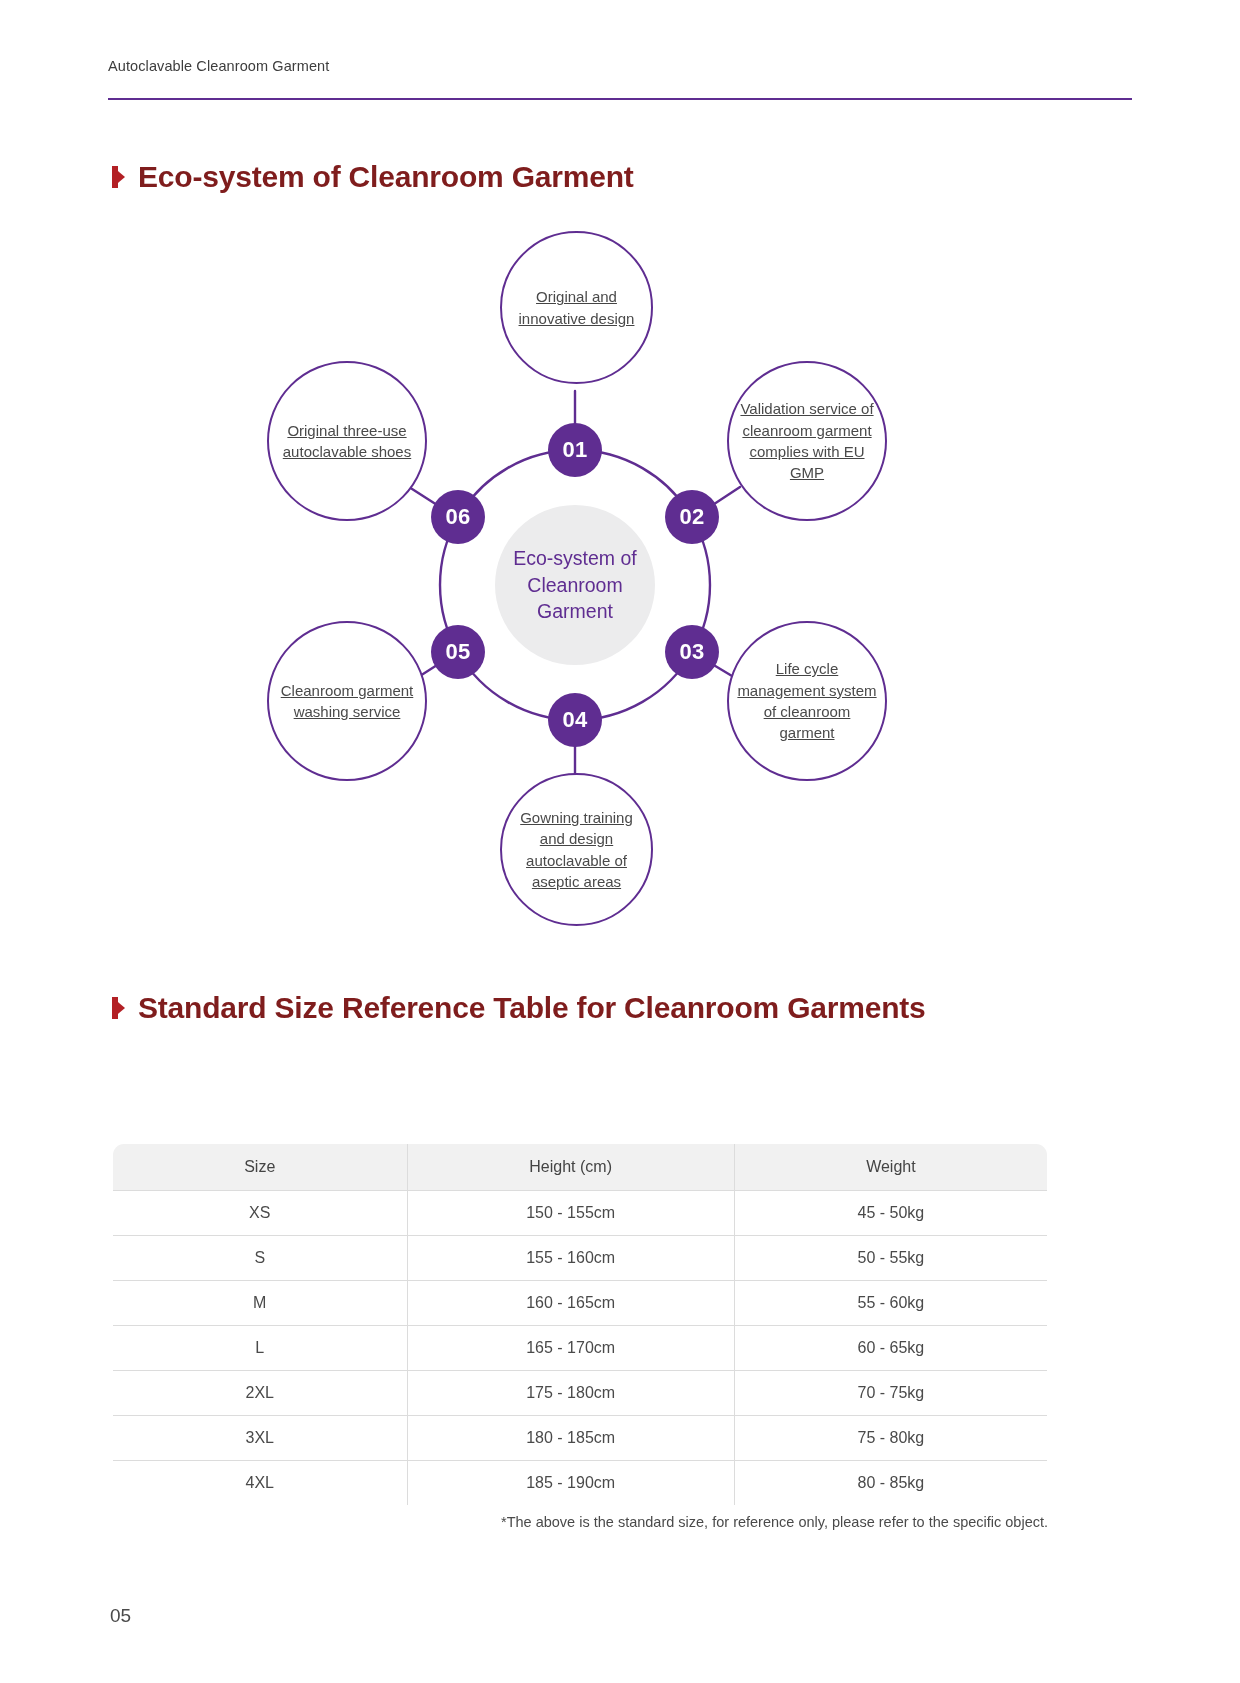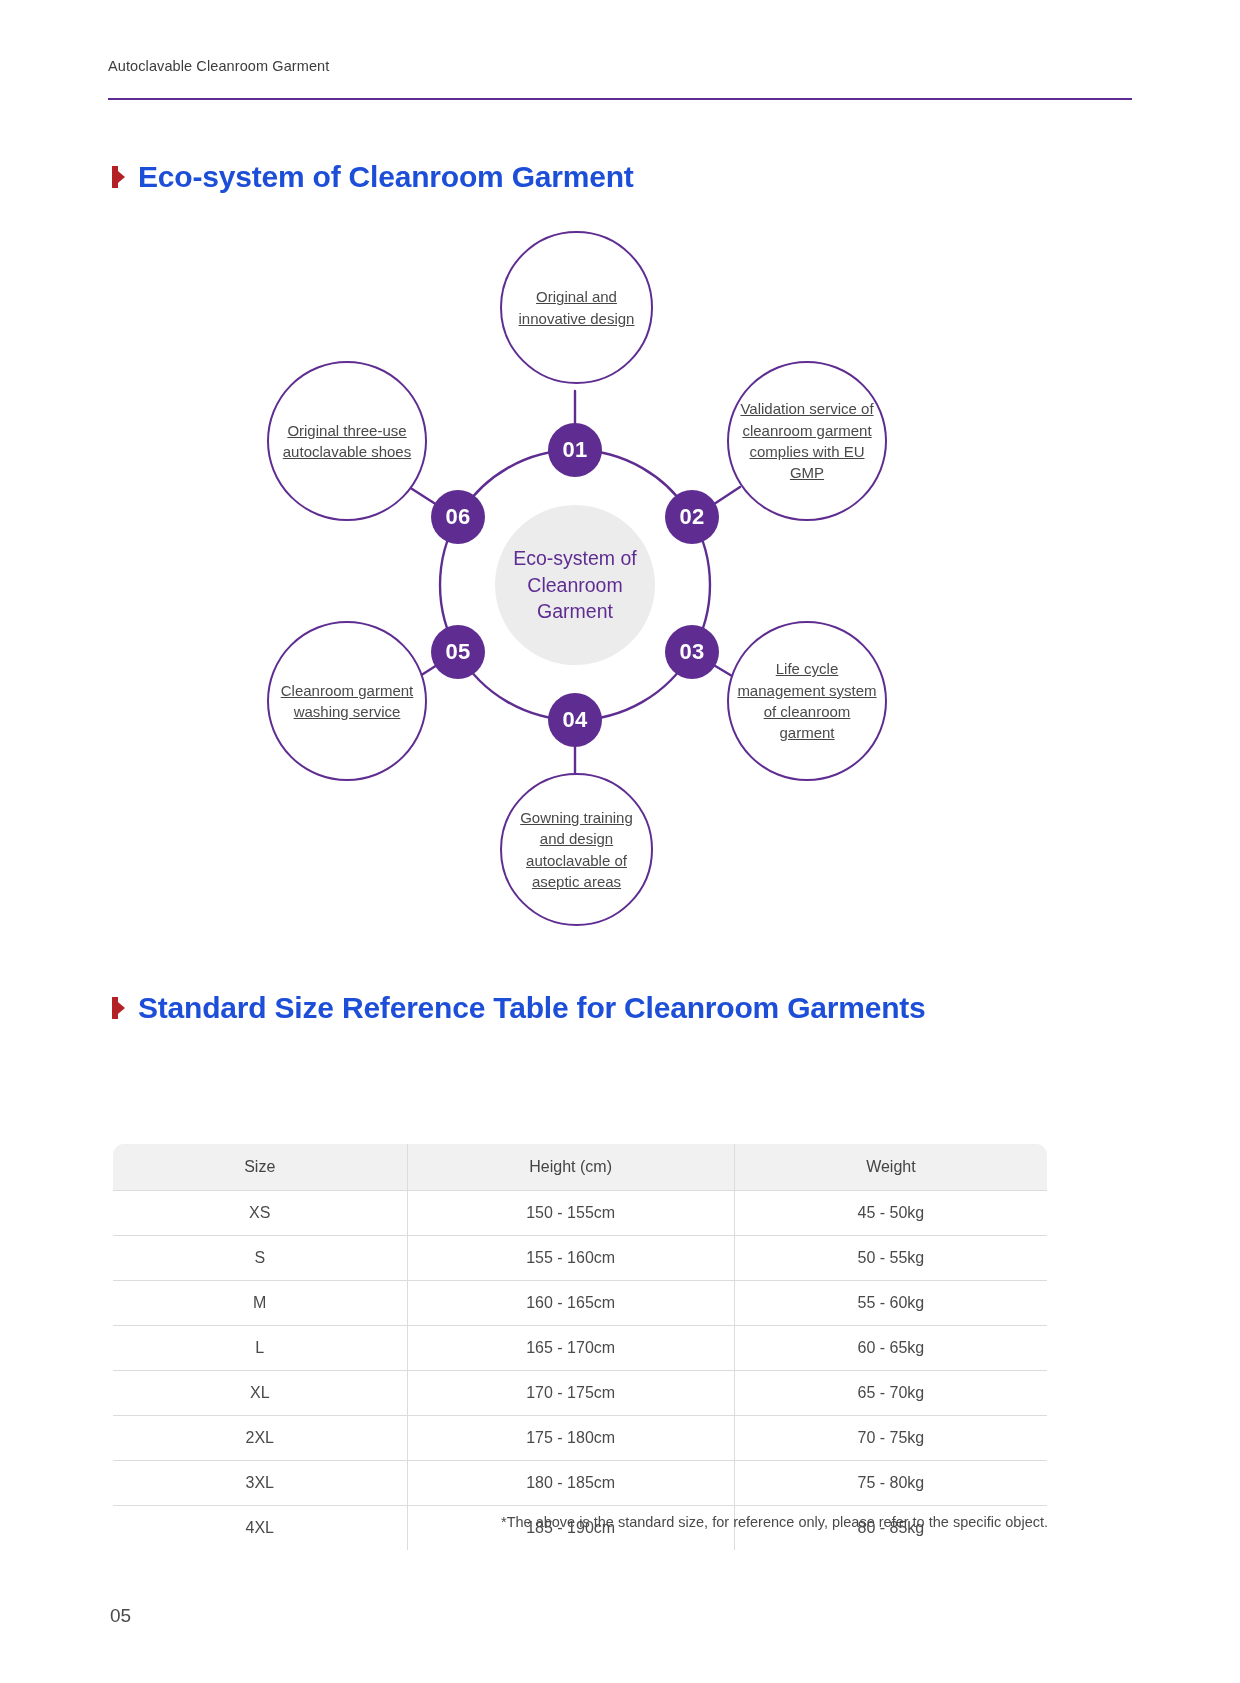--- a/index.html
+++ b/index.html
@@ -57,21 +57,21 @@
     position: absolute;
     left: -13px;
     top: -11px;
     width: 6px;
     height: 22px;
     background: #b32025;
   }
   .section-heading .heading-text {
     font-size: 30px;
     font-weight: bold;
-    color: #1d4ed8;
+    color: #7f1d1d;
     letter-spacing: -0.2px;
     white-space: nowrap;
   }
   #heading-eco { left: 112px; top: 160px; }
   #heading-table { left: 112px; top: 991px; }
 
   
   .diagram {
     position: absolute;
     left: 255px;
@@ -284,25 +284,20 @@
         <td>M</td>
         <td>160 - 165cm</td>
         <td>55 - 60kg</td>
       </tr>
       <tr>
         <td>L</td>
         <td>165 - 170cm</td>
         <td>60 - 65kg</td>
       </tr>
       <tr>
-        <td>XL</td>
-        <td>170 - 175cm</td>
-        <td>65 - 70kg</td>
-      </tr>
-      <tr>
         <td>2XL</td>
         <td>175 - 180cm</td>
         <td>70 - 75kg</td>
       </tr>
       <tr>
         <td>3XL</td>
         <td>180 - 185cm</td>
         <td>75 - 80kg</td>
       </tr>
       <tr>

